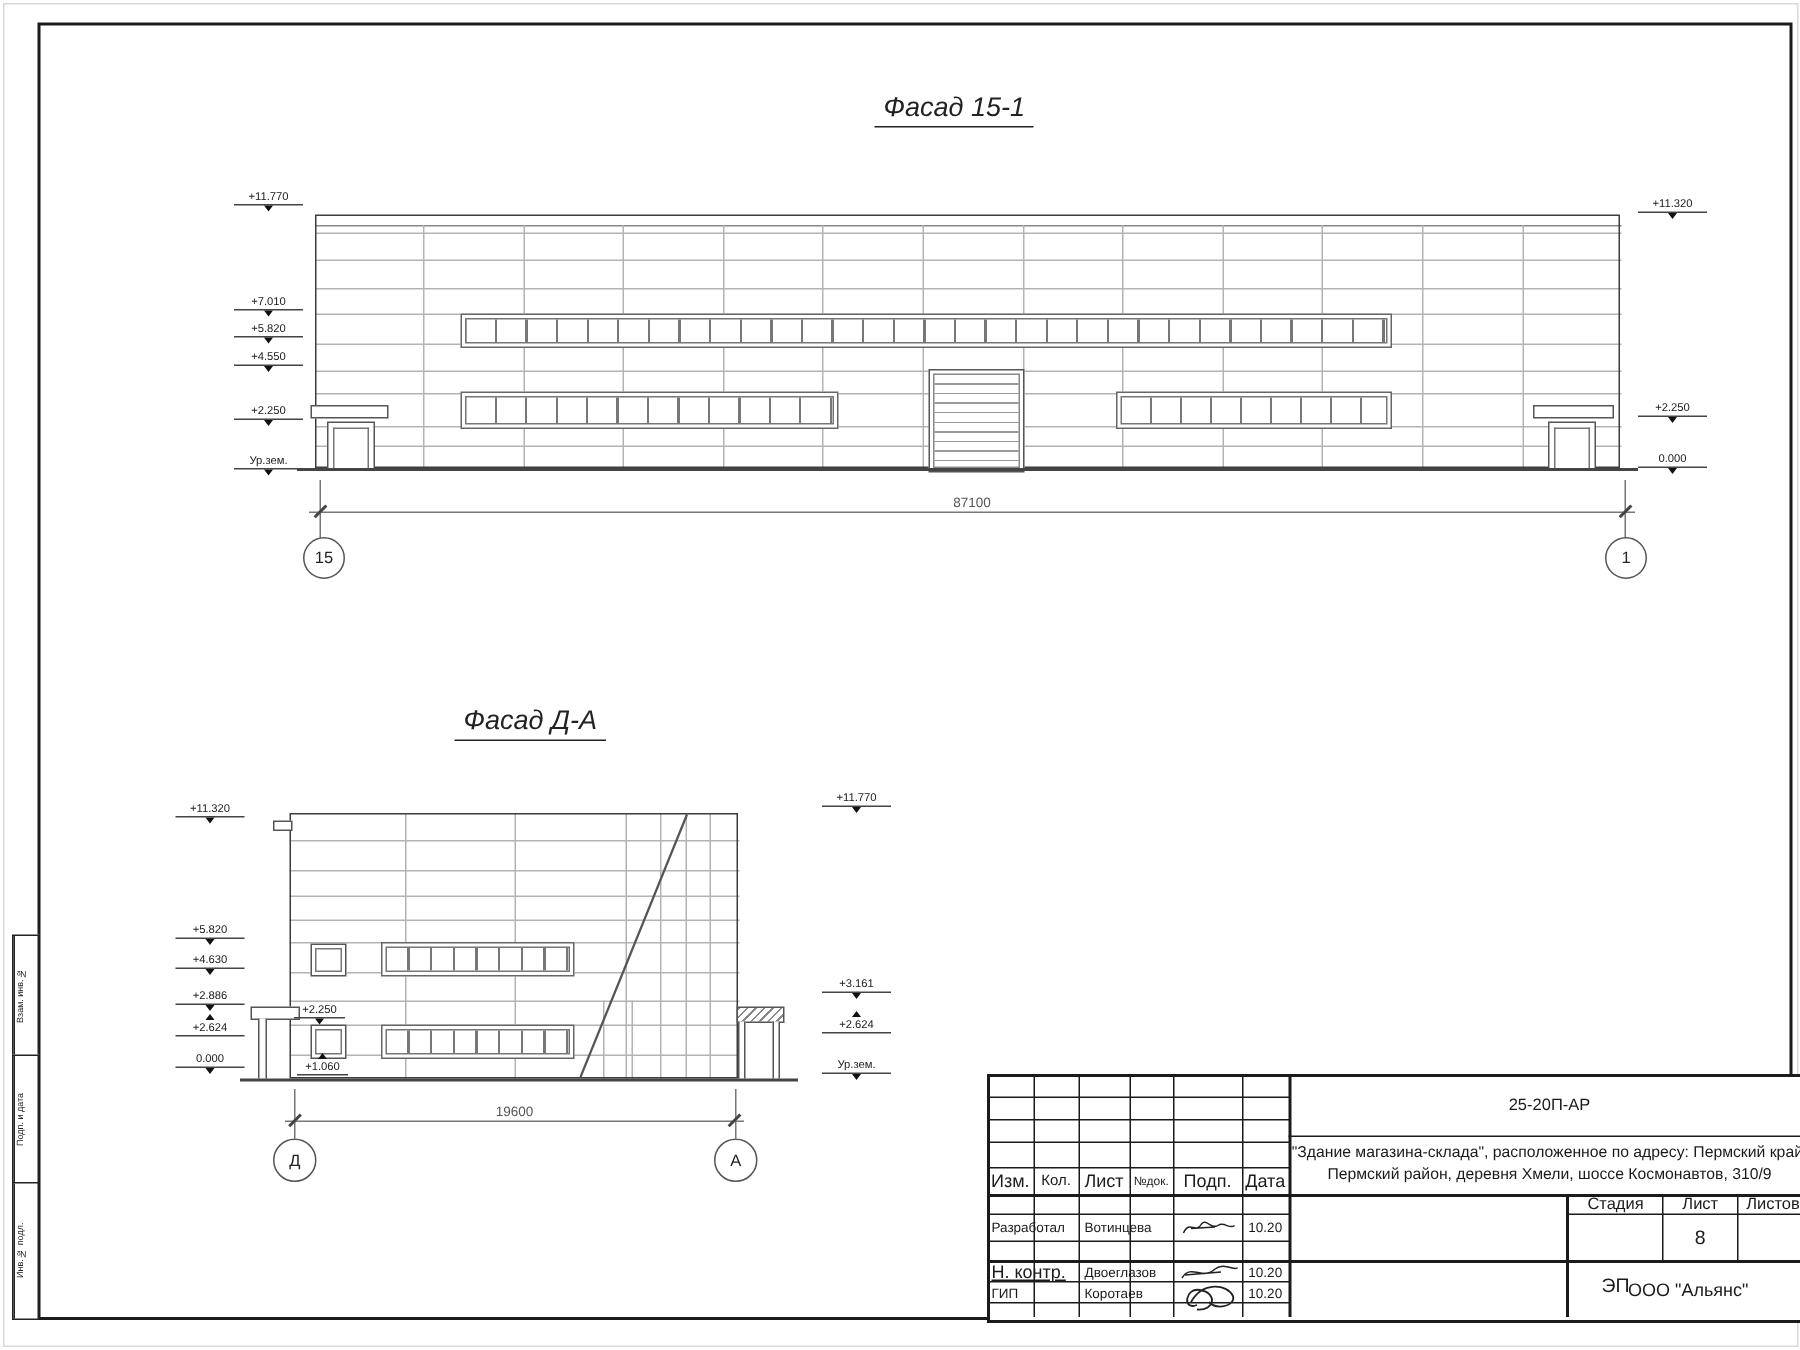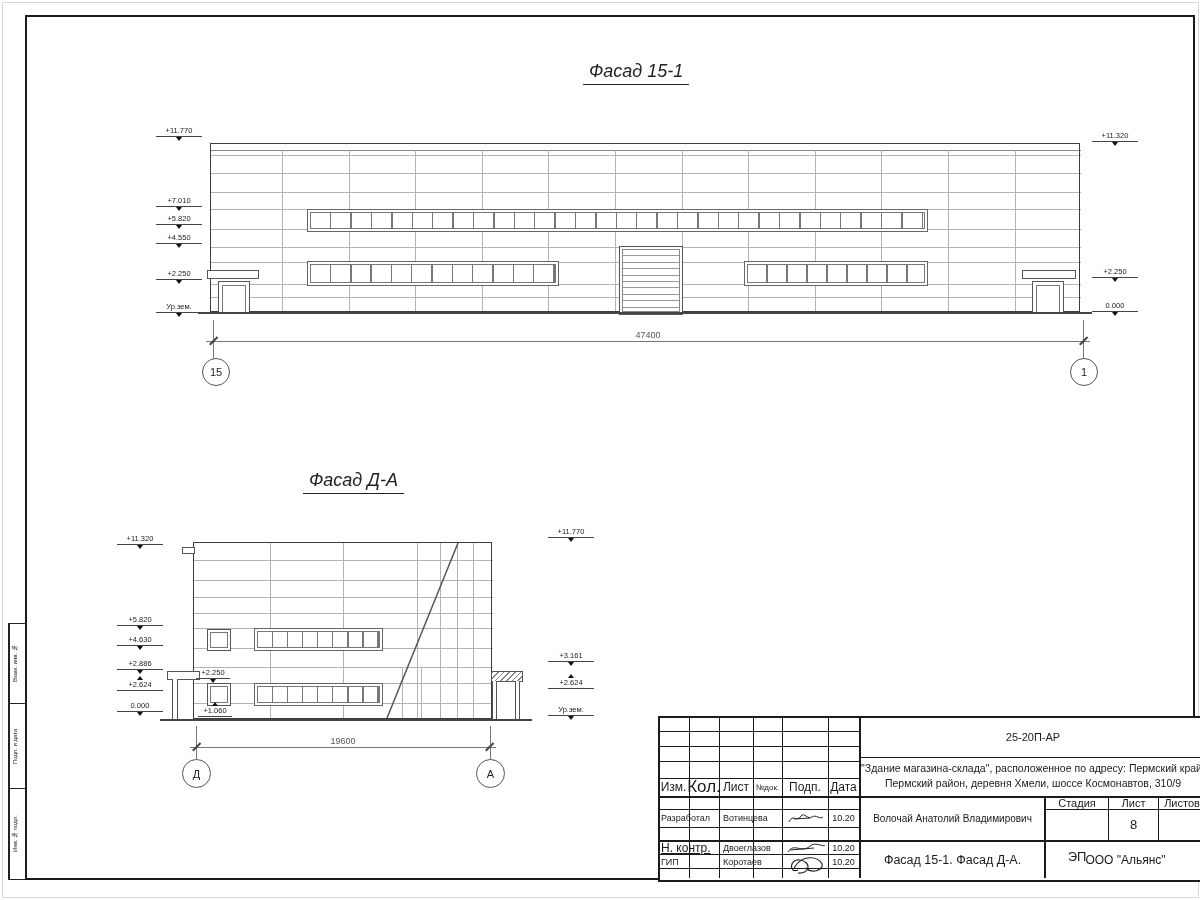--- a/index.html
+++ b/index.html
@@ -130,21 +130,21 @@
 
   <div class="mark" style="left:1092px;top:132px;"><span>+11.320</span><i class="tri"></i></div>
   <div class="mark" style="left:1092px;top:268px;"><span>+2.250</span><i class="tri"></i></div>
   <div class="mark" style="left:1092px;top:302px;"><span>0.000</span><i class="tri"></i></div>
 
   <div class="extline" style="left:213px;top:320px;height:39px;"></div>
   <div class="extline" style="left:1083px;top:320px;height:39px;"></div>
   <div class="dimline" style="left:206px;top:341px;width:884px;"></div>
   <div class="dimslash" style="left:208px;top:340px;"></div>
   <div class="dimslash" style="left:1078px;top:340px;"></div>
-  <div class="dimtext" style="left:648px;top:330px;">47400</div>
+  <div class="dimtext" style="left:648px;top:330px;">87100</div>
   <div class="bubble" style="left:202px;top:358px;width:26px;height:26px;">
       <span>15</span>
     </div>
   <div class="bubble" style="left:1070px;top:358px;width:26px;height:26px;">
       <span>1</span>
     </div>
 
   <div class="dwg-title" style="left:303px;top:470px;">Фасад Д-А</div>
 
   <div class="hline" style="left:193px;top:560px;width:300px;"></div>
@@ -237,21 +237,21 @@
   <div class="tb-line-h" style="left:859px;top:757px;width:346px;height:1px;"></div>
   <div class="tb-line-h" style="left:658px;top:796px;width:547px;height:2px;"></div>
   <div class="tb-line-h" style="left:658px;top:809px;width:202px;height:1px;"></div>
   <div class="tb-line-h" style="left:1044px;top:809px;width:161px;height:1px;"></div>
   <div class="tb-line-h" style="left:658px;top:827px;width:202px;height:1px;"></div>
   <div class="tb-line-h" style="left:658px;top:840px;width:547px;height:2px;"></div>
   <div class="tb-line-h" style="left:658px;top:854px;width:202px;height:1px;"></div>
   <div class="tb-line-h" style="left:658px;top:868px;width:202px;height:1px;"></div>
 
   <div class="tb-text" style="left:658px;top:778px;width:31px;height:18px;font-size:12px;">Изм.</div>
-  <div class="tb-text" style="left:689px;top:778px;width:30px;height:18px;font-size:17px;">Кол.</div>
+  <div class="tb-text" style="left:689px;top:778px;width:30px;height:18px;font-size:10px;">Кол.</div>
   <div class="tb-text" style="left:719px;top:778px;width:34px;height:18px;font-size:12px;">Лист</div>
   <div class="tb-text" style="left:753px;top:778px;width:29px;height:18px;font-size:8px;">№док.</div>
   <div class="tb-text" style="left:782px;top:778px;width:46px;height:18px;font-size:12px;">Подп.</div>
   <div class="tb-text" style="left:828px;top:778px;width:31px;height:18px;font-size:12px;">Дата</div>
 
   <div class="tb-text" style="left:861px;top:716px;width:344px;height:41px;font-size:11px;">25-20П-АР</div>
   <div class="tb-text" style="left:861px;top:759px;width:344px;height:36px;font-size:10.5px;line-height:15px;display:block;padding-top:2px;">
     <div>"Здание магазина-склада", расположенное по адресу: Пермский край,</div>
     <div>Пермский район, деревня Хмели, шоссе Космонавтов, 310/9</div>
   </div>
@@ -267,21 +267,19 @@
   <div class="tb-text" style="left:828px;top:855px;width:31px;height:13px;font-size:9px;">10.20</div>
 
   <svg style="left:786px;top:811px;" width="40" height="15">
     <path d="M3,11 C7,2 11,12 15,5 C18,1 22,9 26,6 C30,3 34,9 37,6 M8,8 L24,7" stroke="#222" stroke-width="1" fill="none"></path>
   </svg>
   <svg style="left:784px;top:840px;" width="44" height="36">
     <path d="M4,12 C10,2 18,14 26,6 C32,1 40,8 41,5 M6,10 L30,8" stroke="#222" stroke-width="1" fill="none"></path>
     <path d="M14,30 C4,34 6,18 16,20 C28,22 26,34 14,33 M10,28 C18,14 34,16 38,24 C40,30 28,34 22,28" stroke="#222" stroke-width="1.2" fill="none"></path>
   </svg>
 
-  <div class="tb-text" style="left:861px;top:796px;width:183px;height:44px;font-size:10px;">Волочай Анатолий Владимирович</div>
   <div class="tb-text" style="left:1046px;top:796px;width:62px;height:13px;font-size:11px;">Стадия</div>
   <div class="tb-text" style="left:1109px;top:796px;width:49px;height:13px;font-size:11px;">Лист</div>
   <div class="tb-text" style="left:1159px;top:796px;width:46px;height:13px;font-size:11px;">Листов</div>
   <div class="tb-text" style="left:1046px;top:842px;width:62px;height:28px;font-size:13px;">ЭП</div>
   <div class="tb-text" style="left:1109px;top:810px;width:49px;height:28px;font-size:13px;">8</div>
-  <div class="tb-text" style="left:861px;top:842px;width:183px;height:36px;font-size:12.5px;">Фасад 15-1. Фасад Д-А.</div>
   <div class="tb-text" style="left:1046px;top:842px;width:159px;height:36px;font-size:12px;">ООО "Альянс"</div>
 </div>
 
 </body></html>

